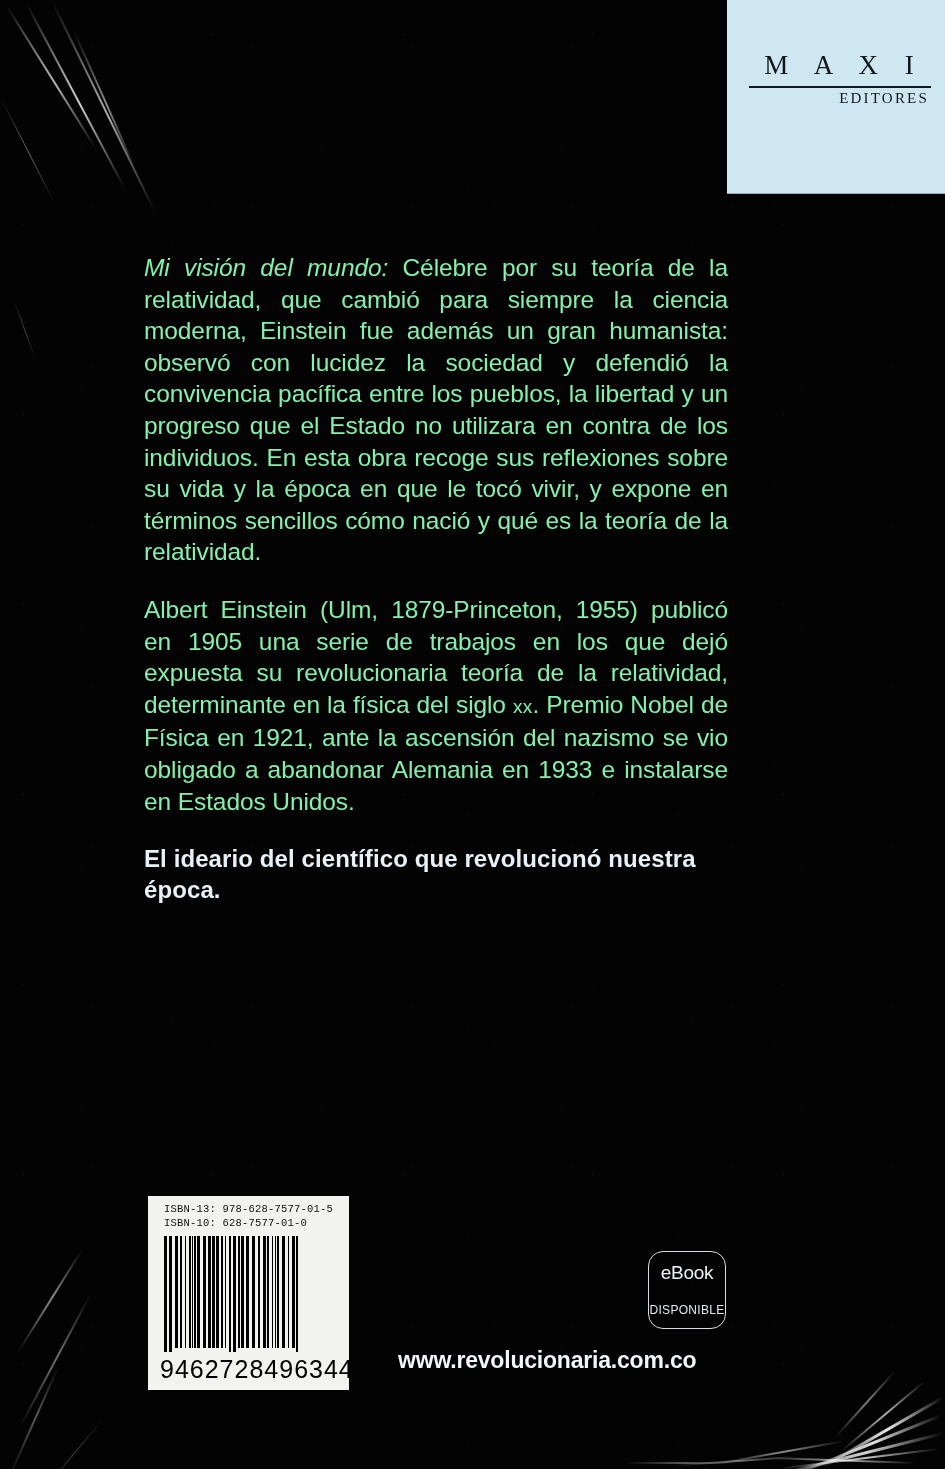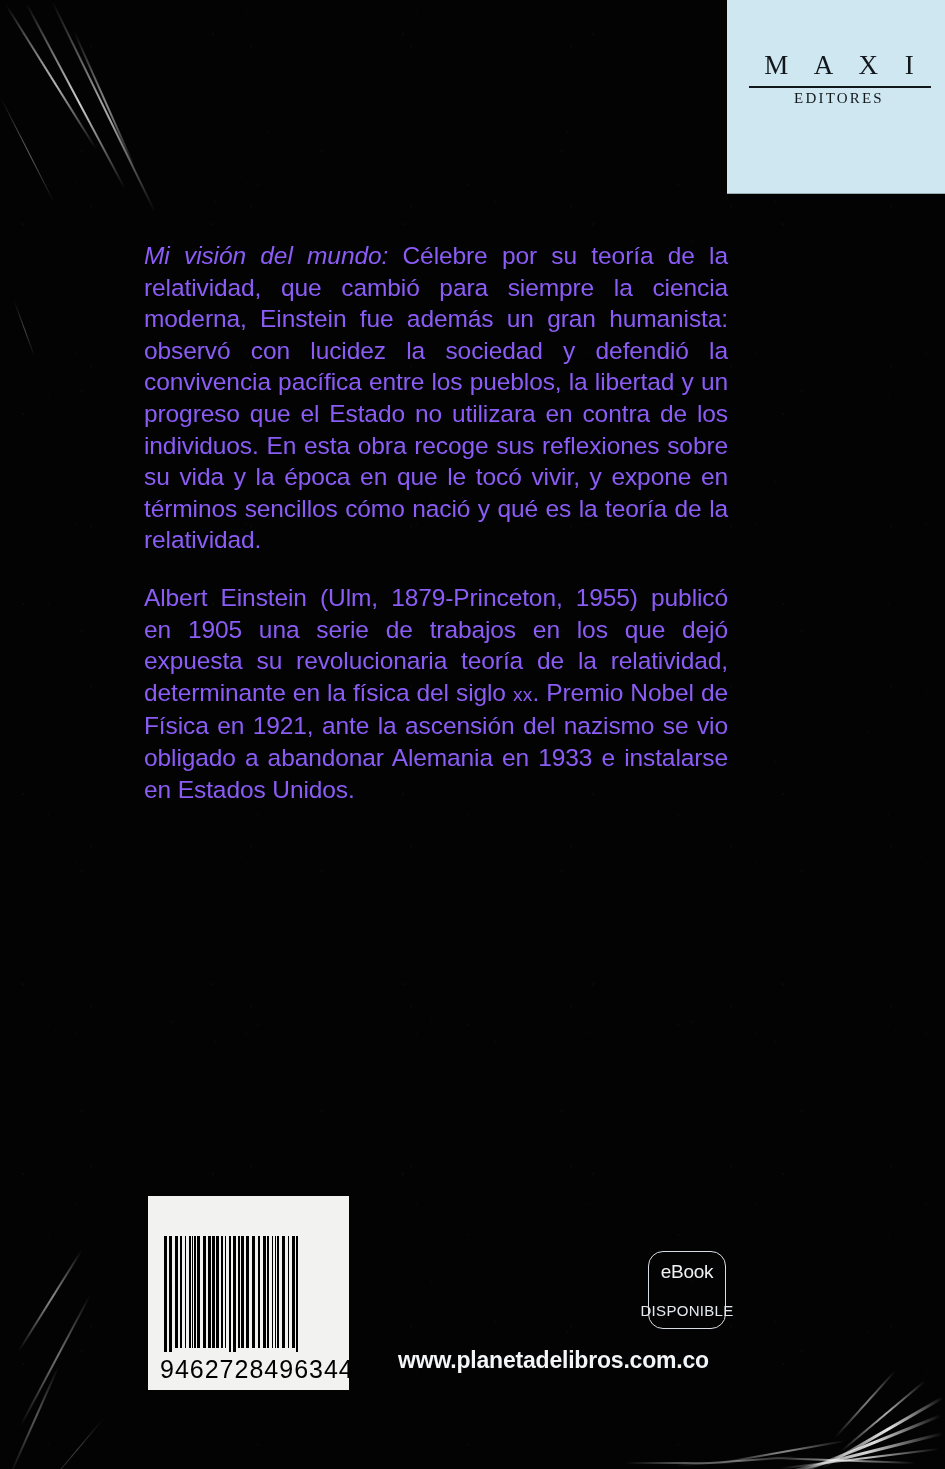--- a/index.html
+++ b/index.html
@@ -119,39 +119,39 @@
   }
   #logo-tusquets .q {
     font-size: 46px;
     position: relative;
     top: 3px;
   }
   #logo-editores {
     font-family: "Liberation Serif", serif;
     font-size: 15px;
     letter-spacing: 2.2px;
-    text-align: center;
+    text-align: right;
     margin-top: 1px;
     padding-right: 2px;
   }
 
   
   #blurb {
     position: absolute;
     left: 144px;
     top: 240px;
     width: 584px;
   }
   .para {
-    color: #8b5cf6;
+    color: #86efac;
     font-size: 24.5px;
     line-height: 31.6px;
     text-align: justify;
     text-justify: inter-word;
-    margin: 0 0 26px 0;
+    margin: 12px 0 26px 0;
     letter-spacing: -.1px;
   }
   .para:last-child { margin-bottom: 0; }
   .para .title-it {
     font-style: italic;
   }
   .para .smallcaps-xx {
     font-size: 19px;
     letter-spacing: .3px;
   }
@@ -226,21 +226,21 @@
     justify-content: center;
   }
   #ebook-title {
     color: #eef2f5;
     font-size: 19px;
     line-height: 20px;
     letter-spacing: -.3px;
   }
   #ebook-sub {
     color: #e3e9ee;
-    font-size: 15px;
+    font-size: 12px;
     letter-spacing: .3px;
     margin-top: 20px;
   }
 
   
   #website {
     position: absolute;
     left: 398px;
     top: 1347px;
     color: #f3f6f8;
@@ -261,23 +261,26 @@
       <div id="logo-editores">EDITORES</div>
     </div>
   </div>
 
   <div id="blurb">
 
     <p class="para"><span class="title-it">Mi visión del mundo:</span><span> Célebre por su teoría de la relatividad, que cambió para siempre la ciencia moderna, Einstein fue además un gran humanista: observó con lucidez la sociedad y defendió la convivencia pacífica entre los pueblos, la libertad y un progreso que el Estado no utilizara en contra de los individuos. En esta obra recoge sus reflexiones sobre su vida y la época en que le tocó vivir, y expone en términos sencillos cómo nació y qué es la teoría de la relatividad.</span></p>
 
     <p class="para"><span>Albert Einstein (Ulm, 1879-Princeton, 1955) publicó en 1905 una serie de trabajos en los que dejó expuesta su revolucionaria teoría de la relatividad, determinante en la física del siglo </span><span class="smallcaps-xx">xx</span><span>. Premio Nobel de Física en 1921, ante la ascensión del nazismo se vio obligado a abandonar Alemania en 1933 e instalarse en Estados Unidos.</span></p>
 
+    <p id="tagline">El ideario del científico que revolucionó nuestra época.</p>
   </div>
 
   <div id="barcode-box">
+    <div id="isbn-lines">ISBN-13: 978-628-7577-01-5
+ISBN-10: 628-7577-01-0</div>
     <div id="bars">
         <i style="width: 3px; background: rgb(0, 0, 0); height: 104%;"></i>
         <i style="width: 2px; background: transparent; height: 104%;"></i>
         <i style="width: 3px; background: rgb(0, 0, 0); height: 104%;"></i>
         <i style="width: 3px; background: transparent;"></i>
         <i style="width: 3px; background: rgb(0, 0, 0);"></i>
         <i style="width: 2px; background: transparent;"></i>
         <i style="width: 2px; background: rgb(0, 0, 0);"></i>
         <i style="width: 3px; background: transparent;"></i>
         <i style="width: 1px; background: rgb(0, 0, 0);"></i>
@@ -340,21 +343,21 @@
       <span>462728</span>
       <span>496344</span>
     </div>
   </div>
 
   <div id="ebook-badge">
     <div id="ebook-title">eBook</div>
     <div id="ebook-sub">DISPONIBLE</div>
   </div>
 
-  <div id="website">www.planetadelibros.com.co</div>
+  <div id="website">www.revolucionaria.com.co</div>
 
   <div class="grain"></div>
 
   <div class="crease tl tl1"></div>
   <div class="crease tl tl2"></div>
   <div class="crease tl tl3"></div>
   <div class="crease tl tl4"></div>
   <div class="crease tl tl5"></div>
   <div class="crease tl tl6"></div>
 

